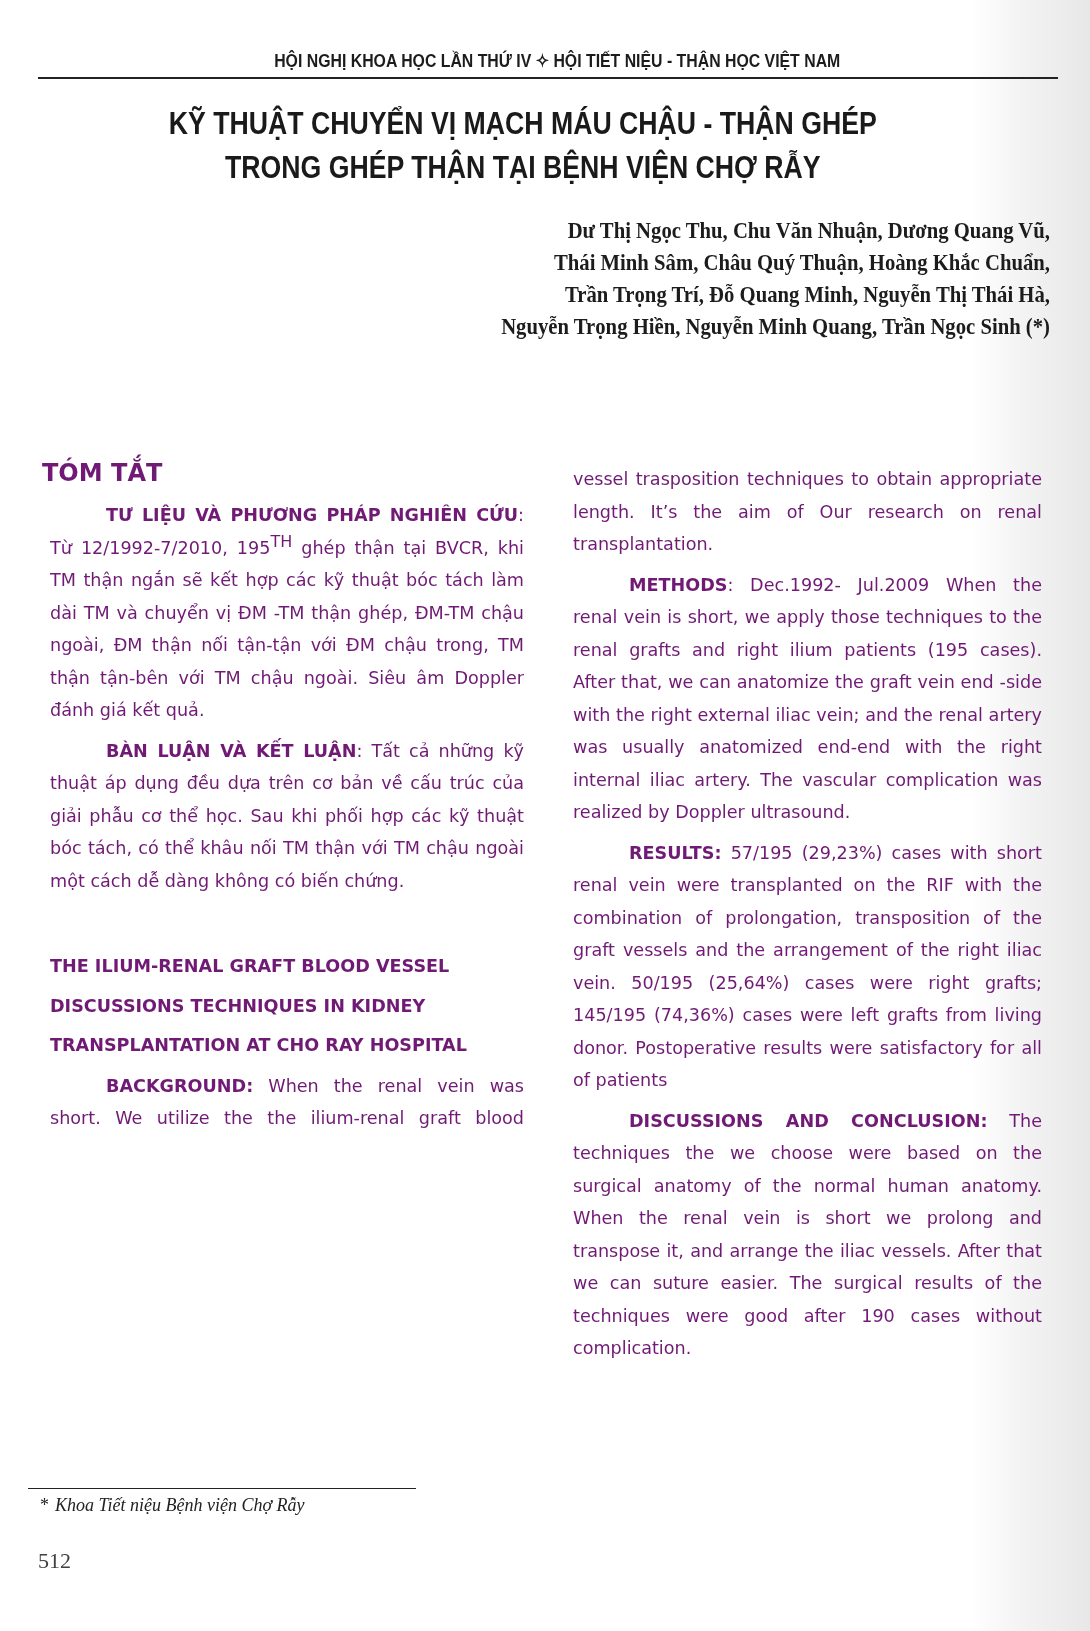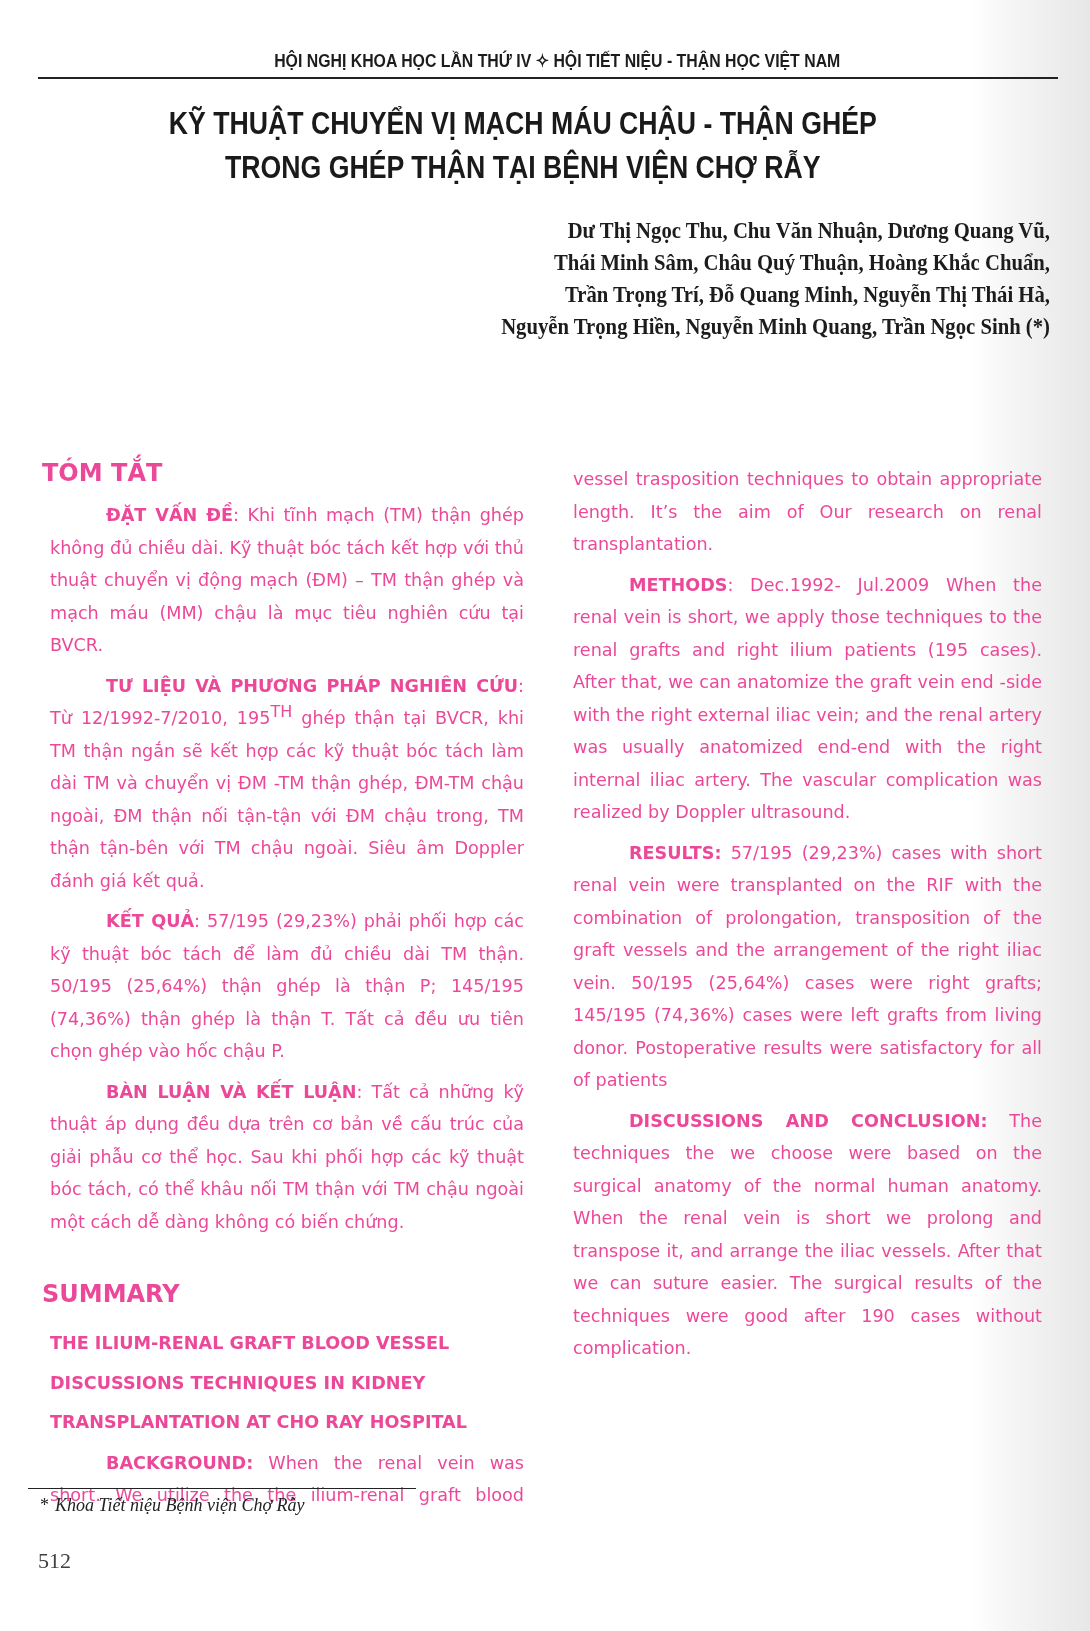--- a/index.html
+++ b/index.html
@@ -32,21 +32,21 @@
   }
   .authors {
     position: absolute; top: 215px; right: 40px; width: 760px; text-align: right;
     font-family: "Liberation Serif", serif; font-weight: bold;
     font-size: 22.5px; line-height: 32px; color: #1c1c1c;
     transform: scaleX(0.92); transform-origin: 100% 0;
   }
   .col {
     position: absolute; top: 455px;
     font-family: "DejaVu Sans", sans-serif; font-size: 17.6px; line-height: 32.5px;
-    color: #ec4899;
+    color: #701a75;
   }
   .col-left { left: 42px; width: 490px; }
   .col-right { left: 565px; width: 485px; }
   .col p { margin: 8px; text-align: justify; }
   .col p.indent { text-indent: 56px; }
   .col b { font-weight: bold; }
   .h-section {
     font-family: "DejaVu Sans", sans-serif; font-weight: bold; font-size: 24px;
     line-height: 36px; margin: 0 0 0 0;
   }
@@ -87,31 +87,28 @@
 <div class="authors">
   <div>Dư Thị Ngọc Thu, Chu Văn Nhuận, Dương Quang Vũ,</div>
   <div>Thái Minh Sâm, Châu Quý Thuận, Hoàng Khắc Chuẩn,</div>
   <div>Trần Trọng Trí, Đỗ Quang Minh, Nguyễn Thị Thái Hà,</div>
   <div>Nguyễn Trọng Hiền, Nguyễn Minh Quang, Trần Ngọc Sinh (*)</div>
 </div>
 
 <div class="col col-left">
   <div class="h-section">TÓM TẮT</div>
 
-  <p class="indent"><b>ĐẶT VẤN ĐỀ</b><span>: Khi tĩnh mạch (TM) thận ghép không đủ chiều dài. Kỹ thuật bóc tách kết hợp với thủ thuật chuyển vị động mạch (ĐM) – TM thận ghép và mạch máu (MM) chậu là mục tiêu nghiên cứu tại BVCR.</span></p>
 
   <p class="indent"><b>TƯ LIỆU VÀ PHƯƠNG PHÁP NGHIÊN CỨU</b><span>: Từ 12/1992-7/2010, 195</span><sup>TH</sup><span> ghép thận tại BVCR, khi TM thận ngắn sẽ kết hợp các kỹ thuật bóc tách làm dài TM và chuyển vị ĐM -TM thận ghép,  ĐM-TM chậu ngoài, ĐM thận nối tận-tận với ĐM chậu trong, TM thận tận-bên với TM chậu ngoài. Siêu âm Doppler đánh giá kết quả.</span></p>
 
-  <p class="indent"><b>KẾT QUẢ</b><span>: 57/195 (29,23%) phải phối hợp các kỹ thuật bóc tách để làm đủ chiều dài TM thận. 50/195 (25,64%) thận ghép là thận P; 145/195 (74,36%) thận ghép là thận T. Tất cả đều ưu tiên chọn ghép vào hốc chậu P.</span></p>
 
   <p class="indent"><b>BÀN LUẬN VÀ KẾT LUẬN</b><span>: Tất cả những kỹ thuật áp dụng đều dựa trên cơ bản về cấu trúc của giải phẫu cơ thể học. Sau khi phối hợp các kỹ thuật bóc tách, có thể khâu nối TM thận với TM chậu ngoài một cách dễ dàng không có biến chứng.</span></p>
 
   <div class="spacer-summary"></div>
 
-  <div class="h-section">SUMMARY</div>
 
   <div style="height:8px"></div>
   <p class="summary-title">THE ILIUM-RENAL GRAFT BLOOD VESSEL</p>
   <p class="summary-title">DISCUSSIONS TECHNIQUES IN KIDNEY</p>
   <p class="summary-title">TRANSPLANTATION AT CHO RAY HOSPITAL</p>
 
   <p class="indent" style="text-align-last: justify;"><b>BACKGROUND:</b><span> When the renal vein was short. We utilize the the ilium-renal graft blood</span></p>
 </div>
 
 <div class="col col-right">

